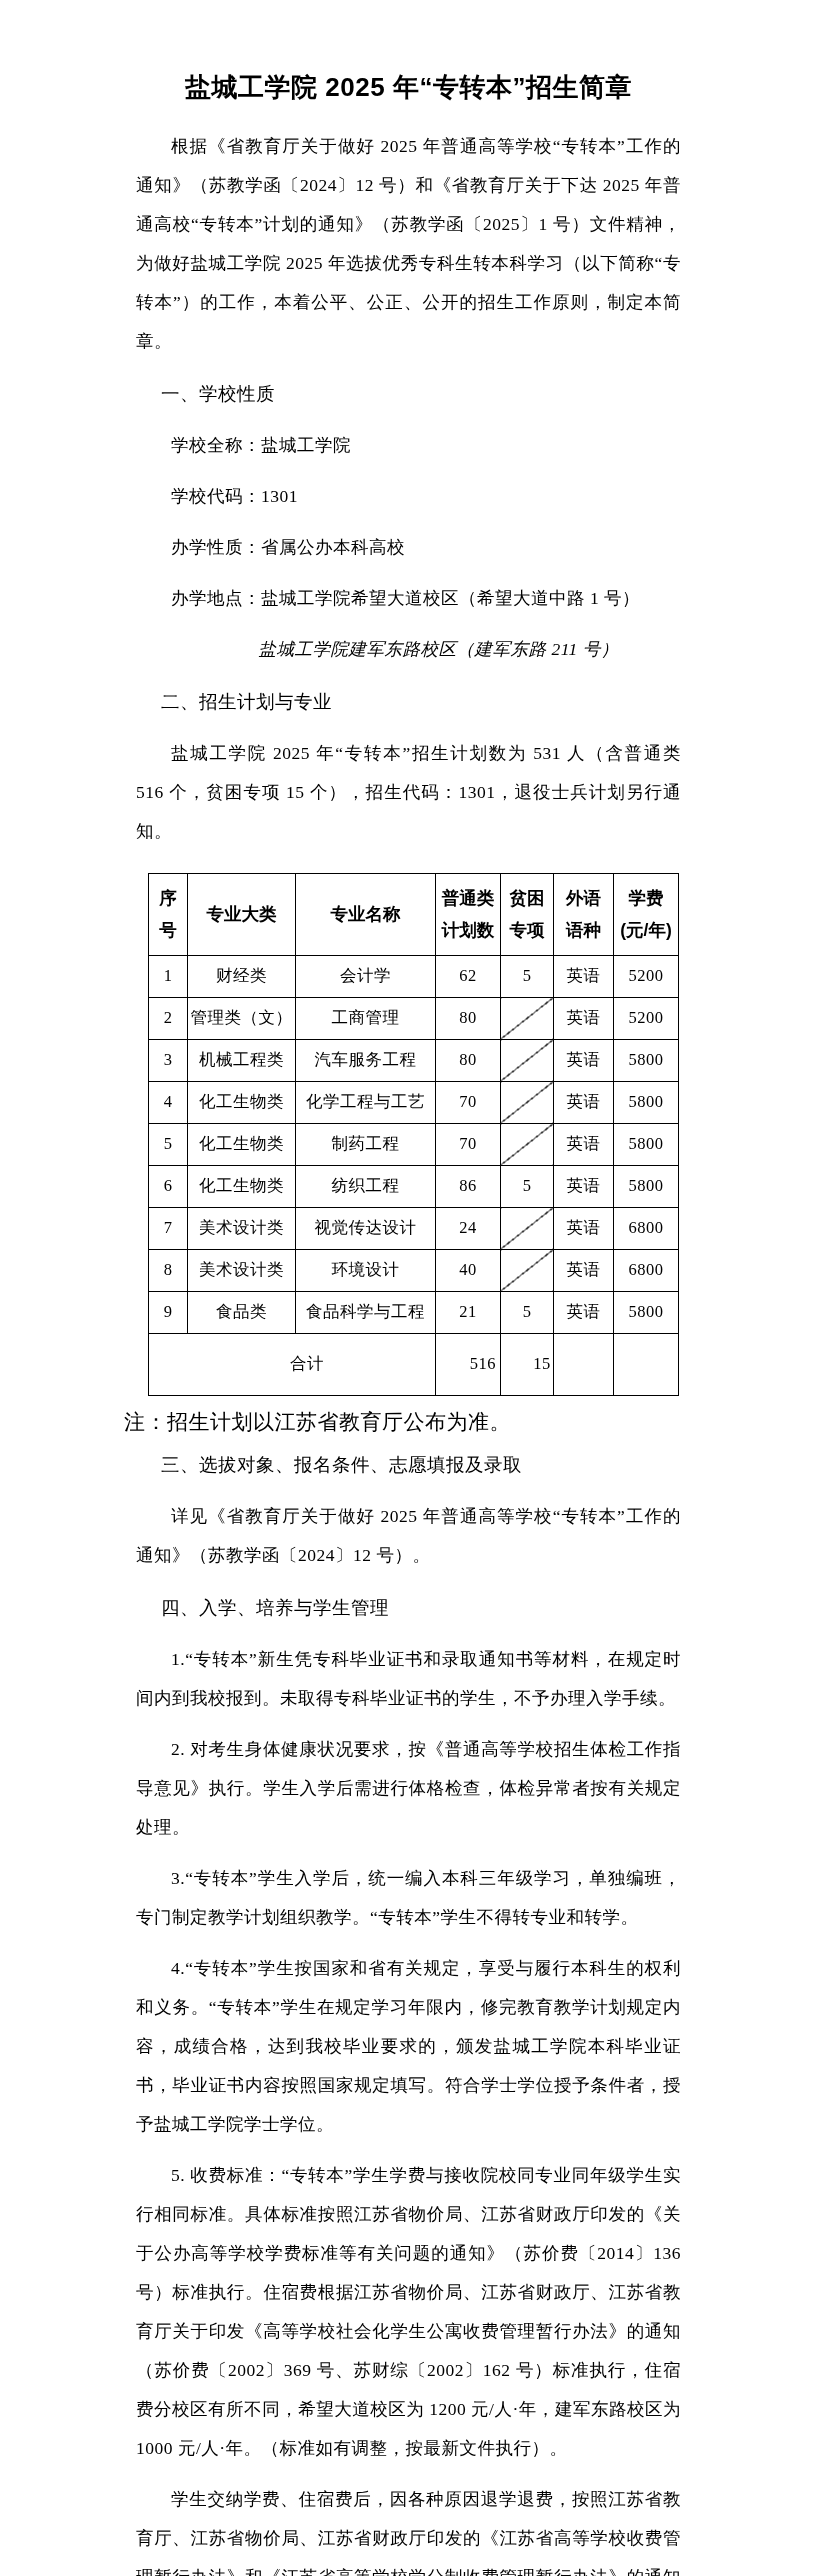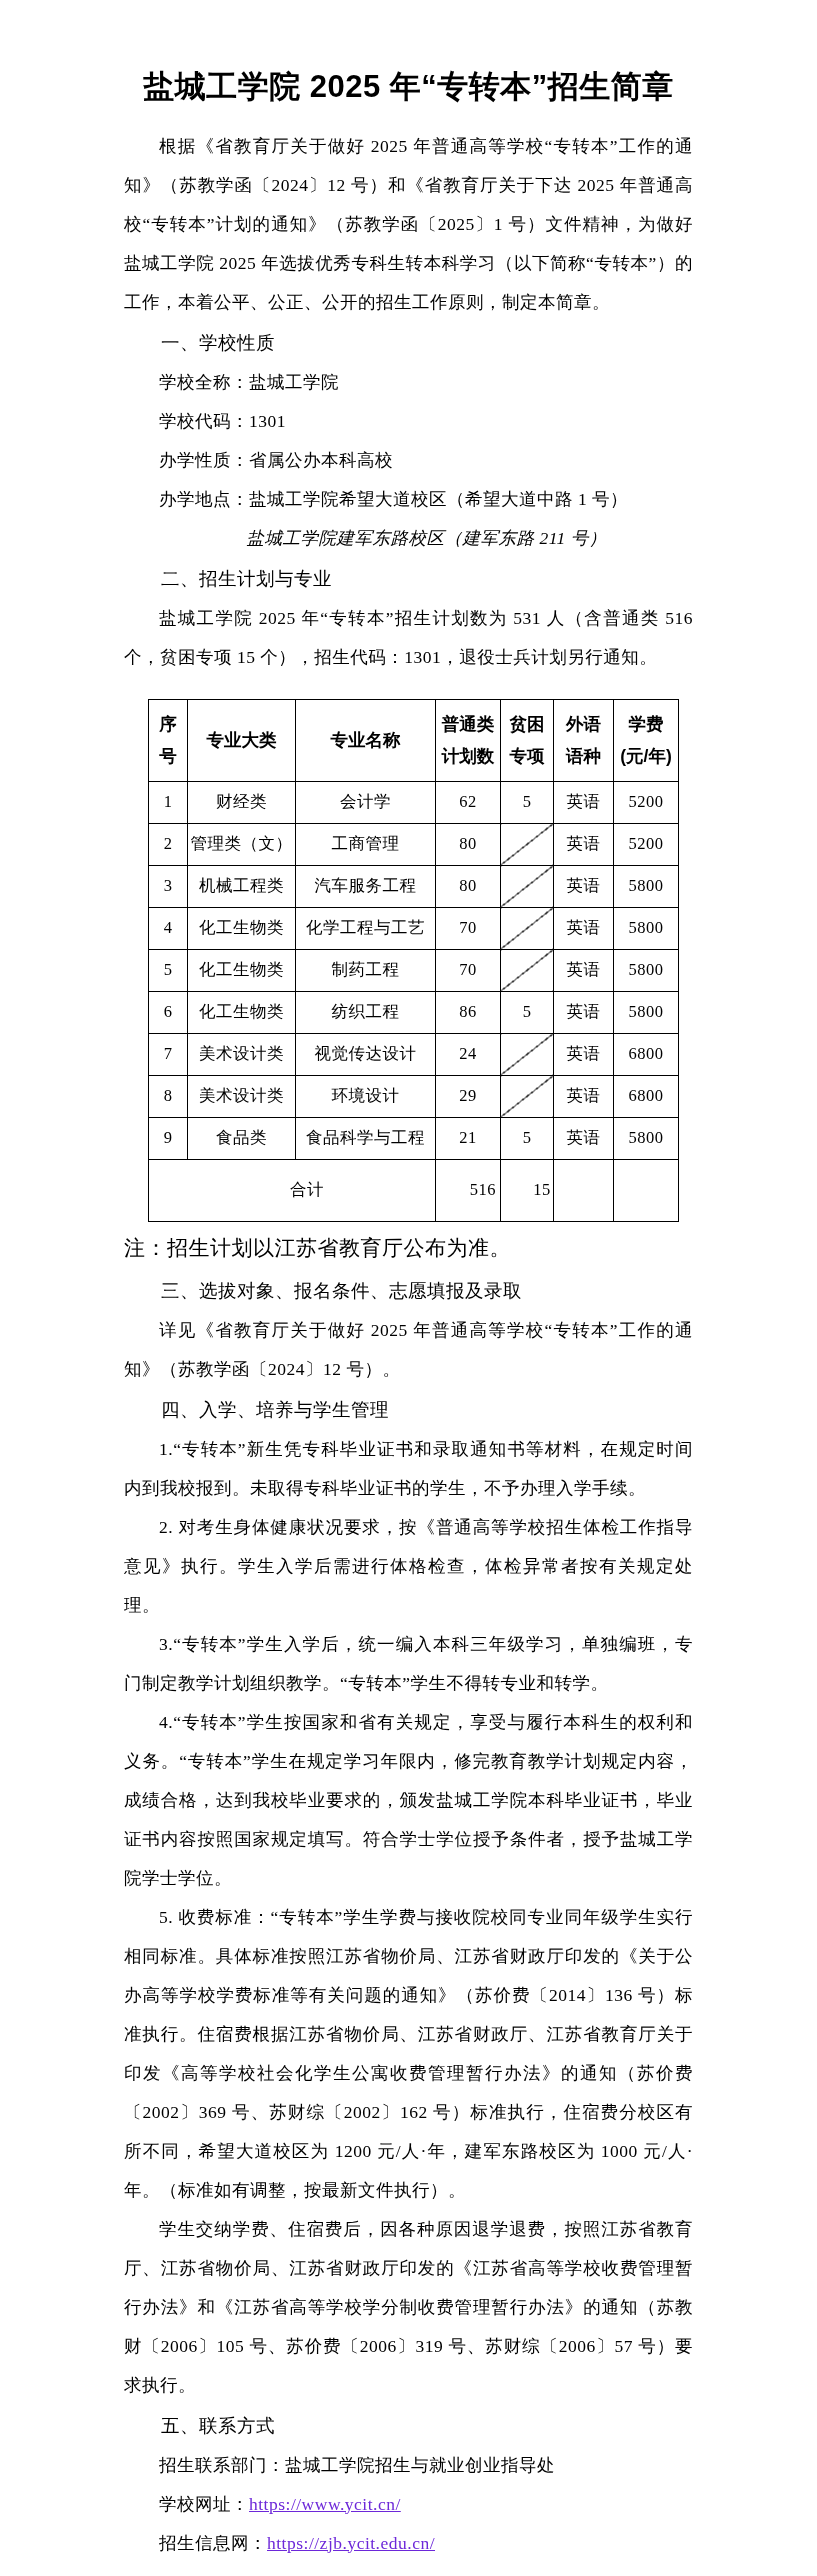--- a/index.html
+++ b/index.html
@@ -4,24 +4,24 @@
 <style>
   html,body { margin:0; padding:0; }
   body {
     width:817px; min-height:3146px;
     background:#ffffff; color:#000;
     font-family:"Liberation Serif","DejaVu Serif",serif;
   }
   .page { box-sizing:border-box; width:817px; padding:61px 124px 77px 124px; }
   .doc-title {
     font-family:"Liberation Sans","DejaVu Sans",sans-serif;
-    font-size:31px; font-weight:700; text-align:center;
+    font-size:26px; font-weight:700; text-align:center;
     line-height:52px; margin:0 -31px 14.4px -31px; letter-spacing:0.5px;
   }
-  p.line { margin:0; font-size:17.5px; line-height:39px; text-align:justify; letter-spacing:0.5px; }
+  p.line { margin:12px; font-size:17.5px; line-height:39px; text-align:justify; letter-spacing:0.5px; }
   .indent  { text-indent:2em; }
   .indent7 { text-indent:7em;font-style:italic; }
   h2.heading {
     font-family:"Liberation Sans","DejaVu Sans",sans-serif;
     font-size:18.5px; font-weight:400; margin:0; line-height:41px;
     text-indent:2em; letter-spacing:0.5px;
   }
   table.plan {
     border-collapse:collapse; table-layout:fixed;
     margin:21.6px 0 13.4px 24px; border:1px solid #000;
@@ -152,21 +152,21 @@
         <td>视觉传达设计</td>
         <td>24</td>
         <td class="diag"></td>
         <td>英语</td>
         <td>6800</td>
       </tr>
       <tr>
         <td>8</td>
         <td>美术设计类</td>
         <td>环境设计</td>
-        <td>29</td>
+        <td>40</td>
         <td class="diag"></td>
         <td>英语</td>
         <td>6800</td>
       </tr>
       <tr>
         <td>9</td>
         <td>食品类</td>
         <td>食品科学与工程</td>
         <td>21</td>
         <td>5</td>

